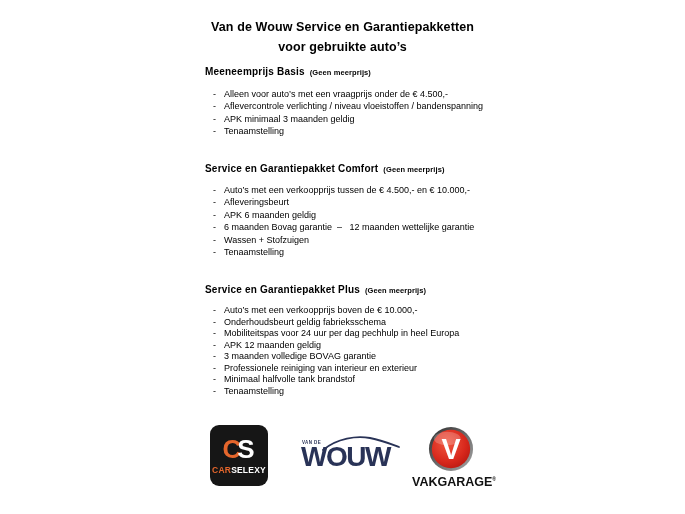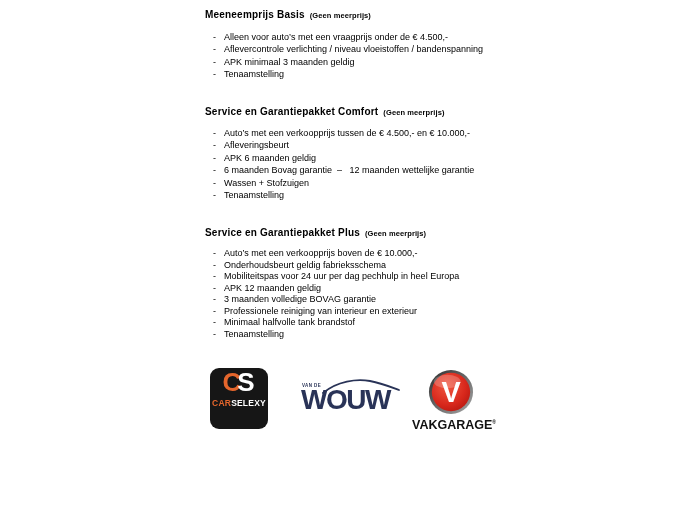--- a/index.html
+++ b/index.html
@@ -31,21 +31,21 @@
 
   
   .logos { position: relative; height: 70px; margin-top: 28px; }
 
   
   .logo-carselexy {
     position: absolute; left: 210px; top: 0;
     width: 58px; height: 61px; box-sizing: border-box;
     background: #161616; border-radius: 9px;
     display: flex; flex-direction: column; align-items: center; justify-content: flex-end;
-    padding-bottom: 21px;
+    padding-bottom: 11px;
   }
   .cs-mono { font-weight: bold; font-size: 26px; line-height: 26px; letter-spacing: -4px; margin-bottom: 4px; padding-right: 5px; }
   .cs-c { color: #e5662c; }
   .cs-s { color: #ffffff; }
   .cs-word { font-weight: bold; font-size: 8.5px; letter-spacing: 0.2px; line-height: 9px; }
   .cs-car { color: #e5662c; }
   .cs-selexy { color: #ffffff; }
 
   
   .logo-wouw { position: absolute; left: 301px; top: 15px; width: 100px; height: 40px; color: #293357; }
@@ -57,20 +57,24 @@
   .logo-vak { position: absolute; left: 412px; top: 1px; width: 78px; text-align: center; }
   .vak-badge { display: block; margin: 0 auto; }
   .vak-word { font-weight: bold; font-size: 12.5px; line-height: 13px; margin-top: 1px; color: #111111; }
   .vak-word sup { font-size: 5px; }
 </style>
 </head>
 <body>
 
 <div class="page">
 
+  <header class="title-block">
+    <div class="title-line">Van de Wouw Service en Garantiepakketten</div>
+    <div class="title-line">voor gebruikte auto’s</div>
+  </header>
 
   <main class="content">
     <div id="sections">
     <section class="pkg">
       <h2 class="pkg-heading"><span class="pkg-heading-text">Meeneemprijs Basis</span><span class="pkg-note">(Geen meerprijs)</span></h2>
       <ul class="pkg-items">
             <li>
               <span class="dash">-</span>
               <span class="item-text">Alleen voor auto’s met een vraagprijs onder de € 4.500,-</span>
             </li>

